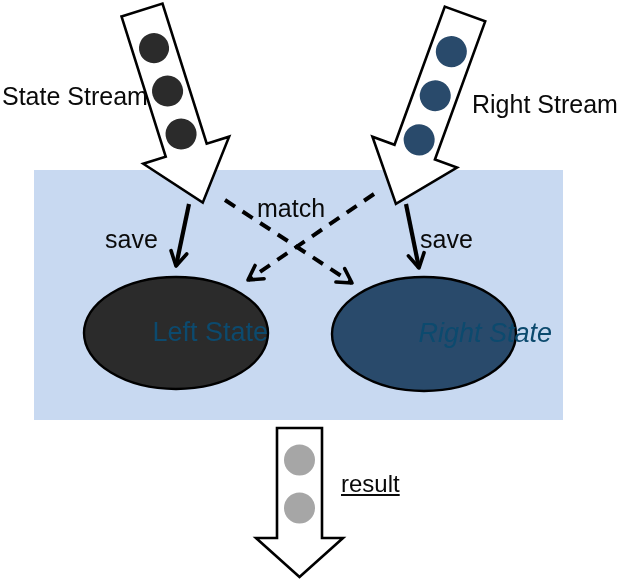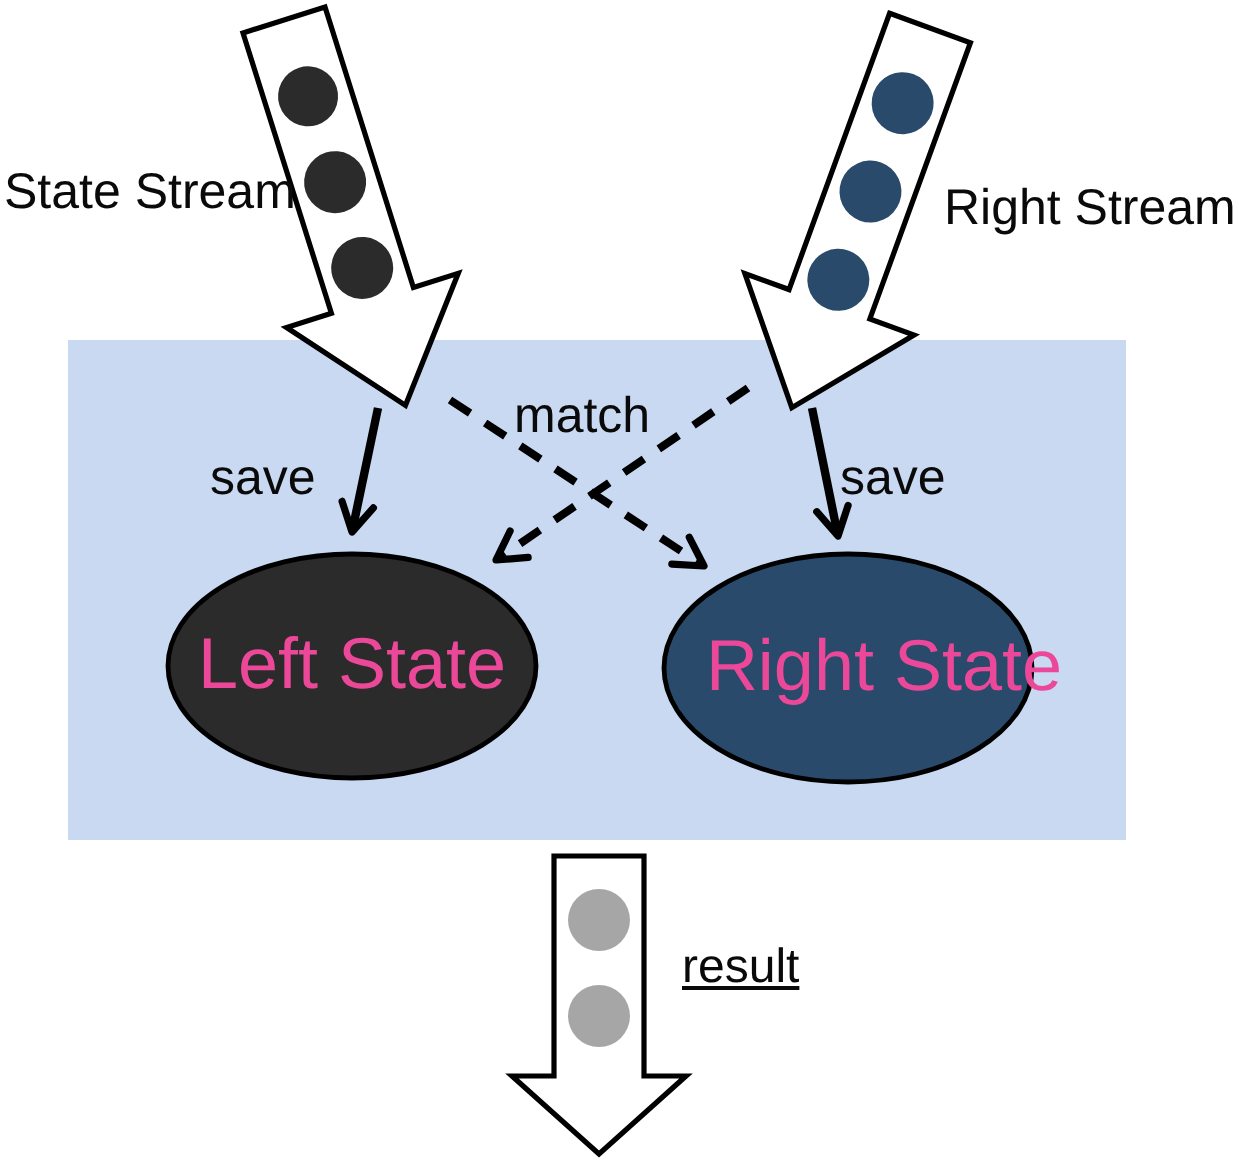--- a/index.html
+++ b/index.html
@@ -25,24 +25,24 @@
     color: #0a0a0a;
     font-size: 25px;
     line-height: 28px;
     white-space: nowrap;
   }
   .label.centered {
     text-align: left;
   }
   .state-label {
     position: absolute;
-    color: #ec4899;
-    font-size: 36px;
+    color: #0c4a6e;
+    font-size: 27px;
     line-height: 30px;
-    text-align: center;
+    text-align: right;
     white-space: nowrap;
   }
 </style>
 </head>
 <body>
 
 <div class="canvas">
 
   <svg class="diagram-svg" width="628" height="588" viewBox="0 0 628 588">
     <defs>
@@ -88,17 +88,17 @@
   <div class="label" style="left:472px; top:90px;">Right Stream</div>
 
   <div class="label centered" style="left:105px; top:225px; width:80px;">save</div>
 
   <div class="label centered" style="left:257px; top:194px; width:84px;">match</div>
 
   <div class="label centered" style="left:420px; top:225px; width:80px;">save</div>
 
   <div class="state-label" style="left:84px; top:317px; width:184px;">Left State</div>
 
-  <div class="state-label" style="left:332px; top:318px; width:220px;">Right State</div>
+  <div class="state-label" style="left:332px; top:318px; width:220px;font-style:italic;">Right State</div>
 
   <div class="label" style="left:341px; top:470px; font-size:24px;text-decoration:underline;">result</div>
 
 </div>
 
 </body></html>

